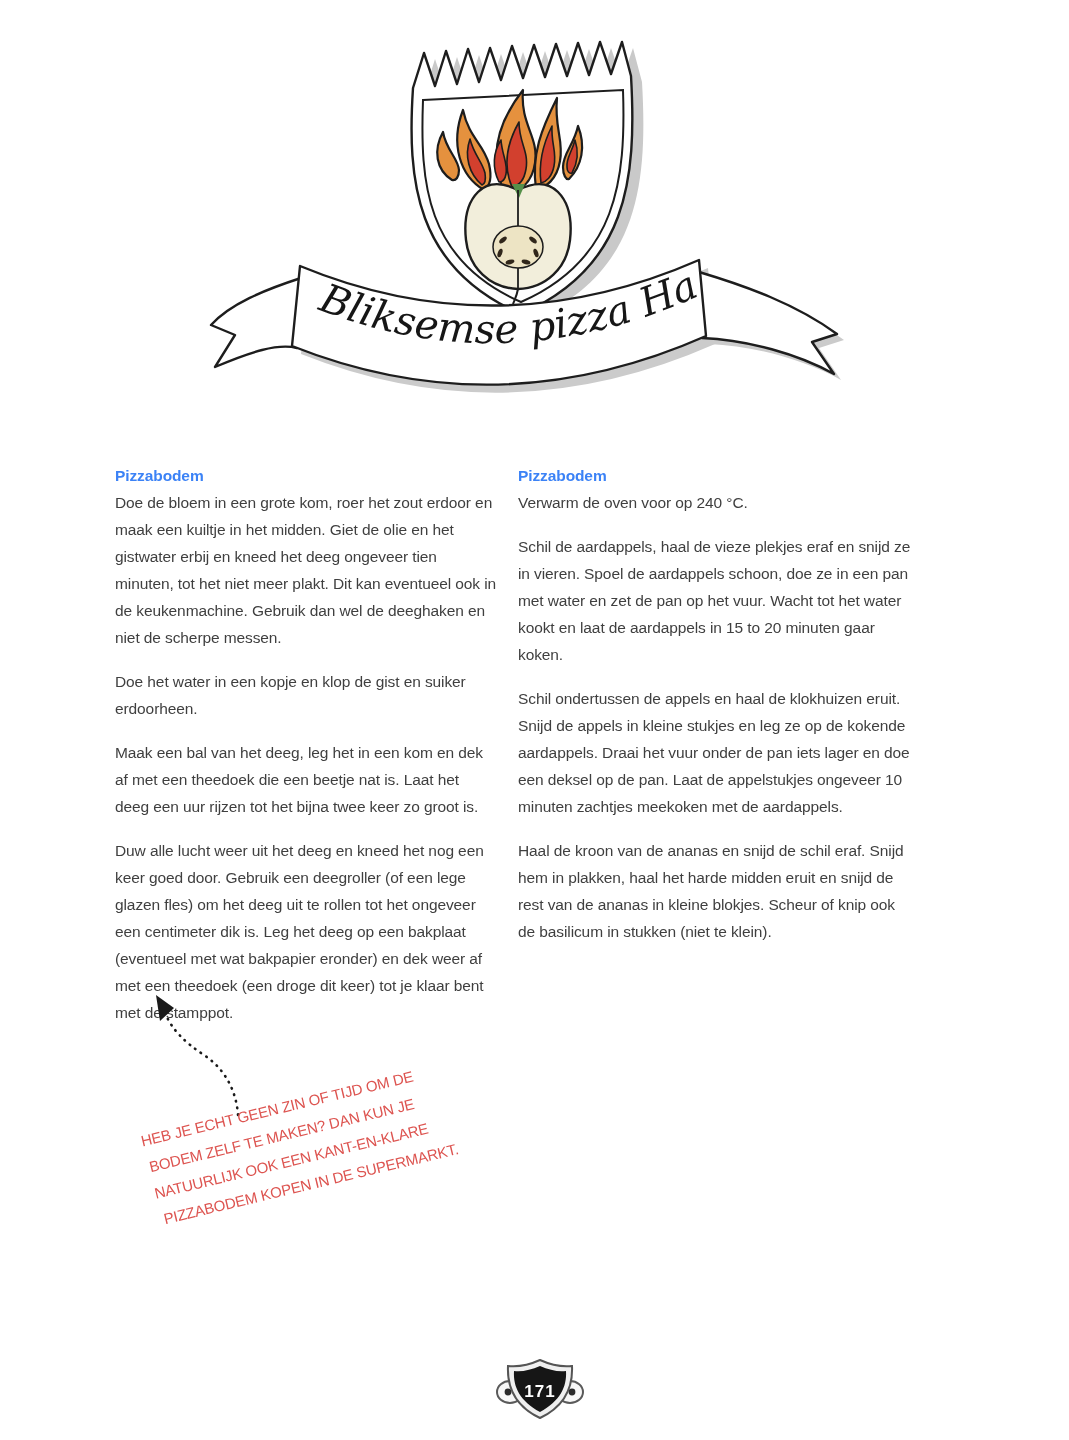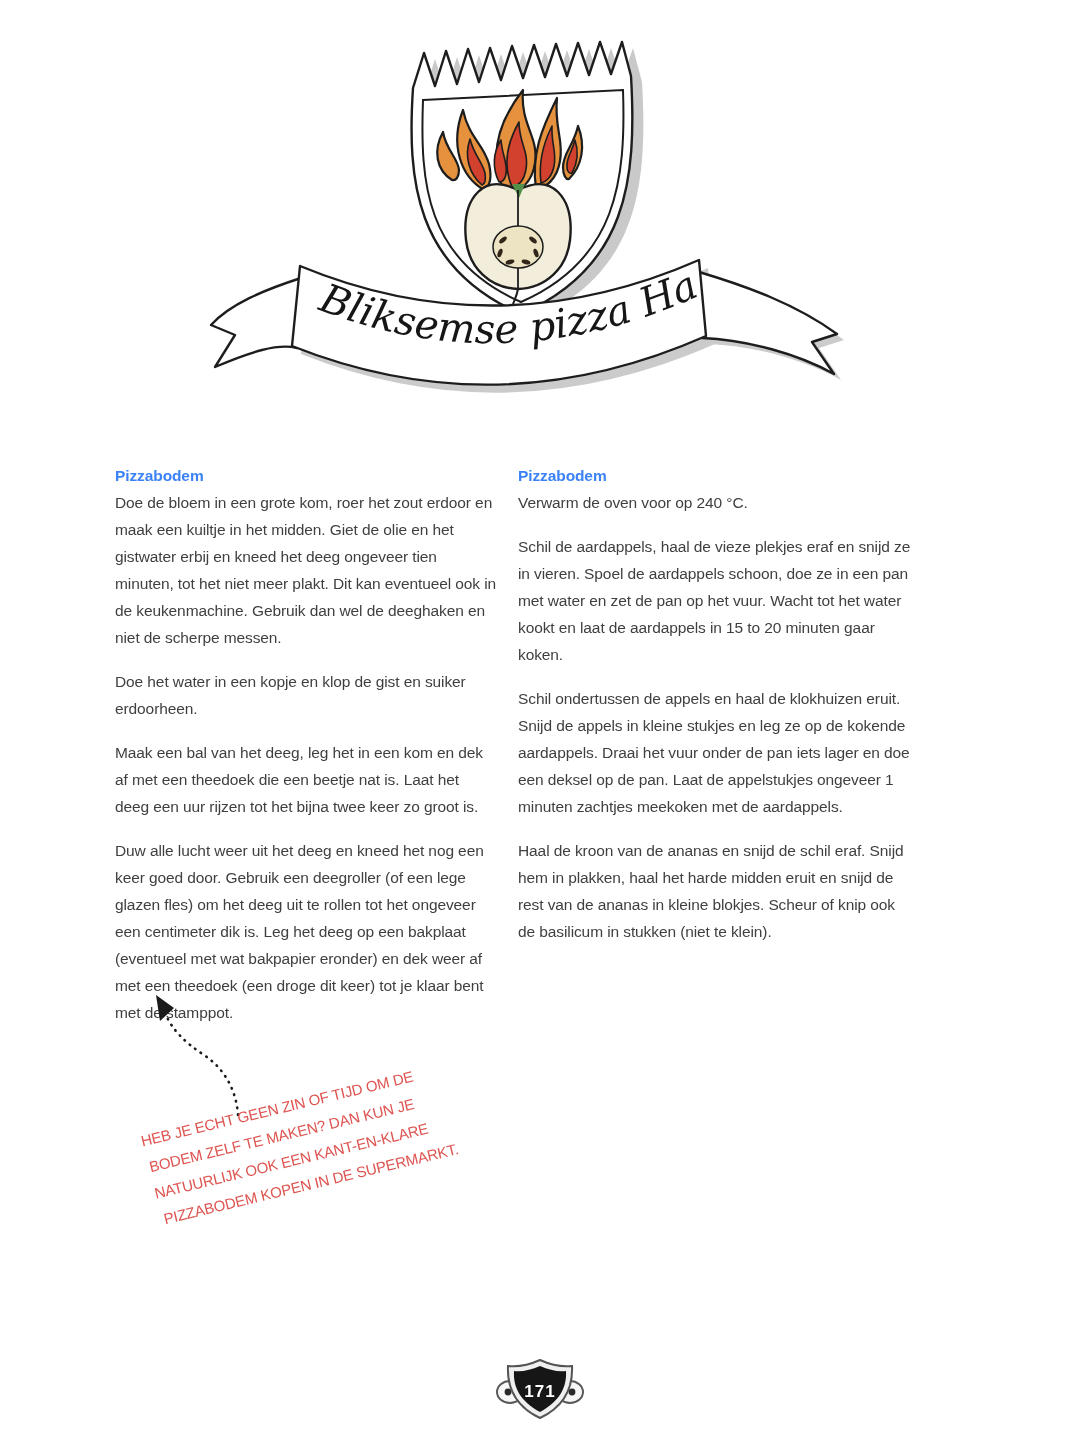--- a/index.html
+++ b/index.html
@@ -99,21 +99,21 @@
     <p>Doe de bloem in een grote kom, roer het zout erdoor en maak een kuiltje in het midden. Giet de olie en het gistwater erbij en kneed het deeg ongeveer tien minuten, tot het niet meer plakt. Dit kan eventueel ook in de keukenmachine. Gebruik dan wel de deeghaken en niet de scherpe messen.</p>
     <p>Doe het water in een kopje en klop de gist en suiker erdoorheen.</p>
     <p>Maak een bal van het deeg, leg het in een kom en dek af met een theedoek die een beetje nat is. Laat het deeg een uur rijzen tot het bijna twee keer zo groot is.</p>
     <p>Duw alle lucht weer uit het deeg en kneed het nog een keer goed door. Gebruik een deegroller (of een lege glazen fles) om het deeg uit te rollen tot het ongeveer een centimeter dik is. Leg het deeg op een bakplaat (eventueel met wat bakpapier eronder) en dek weer af met een theedoek (een droge dit keer) tot je klaar bent met de stamppot.</p>
   </div>
 
   <div class="col col-right">
     <h3>Pizzabodem</h3>
     <p>Verwarm de oven voor op 240 °C.</p>
     <p>Schil de aardappels, haal de vieze plekjes eraf en snijd ze in vieren. Spoel de aardappels schoon, doe ze in een pan met water en zet de pan op het vuur. Wacht tot het water kookt en laat de aardappels in 15 to 20 minuten gaar koken.</p>
-    <p>Schil ondertussen de appels en haal de klokhuizen eruit. Snijd de appels in kleine stukjes en leg ze op de kokende aardappels. Draai het vuur onder de pan iets lager en doe een deksel op de pan. Laat de appelstukjes ongeveer 1 minuten zachtjes meekoken met de aardappels.</p>
+    <p>Schil ondertussen de appels en haal de klokhuizen eruit. Snijd de appels in kleine stukjes en leg ze op de kokende aardappels. Draai het vuur onder de pan iets lager en doe een deksel op de pan. Laat de appelstukjes ongeveer 10 minuten zachtjes meekoken met de aardappels.</p>
     <p>Haal de kroon van de ananas en snijd de schil eraf. Snijd hem in plakken, haal het harde midden eruit en snijd de rest van de ananas in kleine blokjes. Scheur of knip ook de basilicum in stukken (niet te klein).</p>
   </div>
 
   <svg class="arrow-svg" viewBox="0 0 120 135">
     <path d="M98,120 C96,92 82,72 64,60 C44,47 32,34 26,20" fill="none" stroke="#1a1a1a" stroke-width="2.6" stroke-linecap="round" stroke-dasharray="0.6 6.2"></path>
     <polygon points="16,0 34,13 20,26" fill="#1a1a1a"></polygon>
   </svg>
 
   <div class="note">
     <div>HEB JE ECHT GEEN ZIN OF TIJD OM DE</div>

